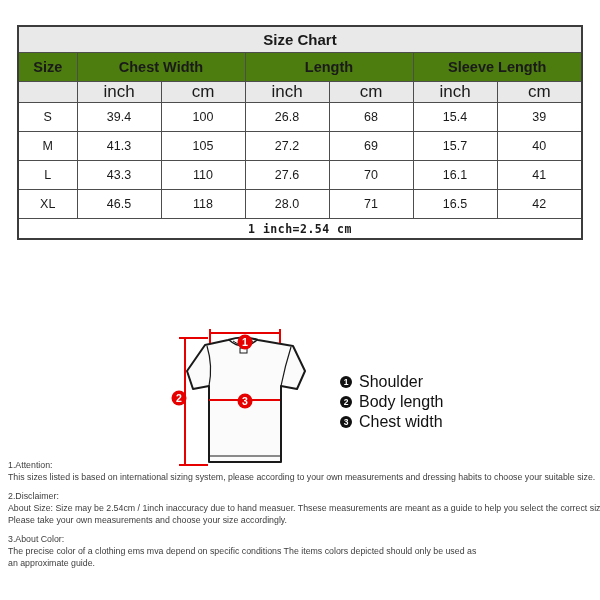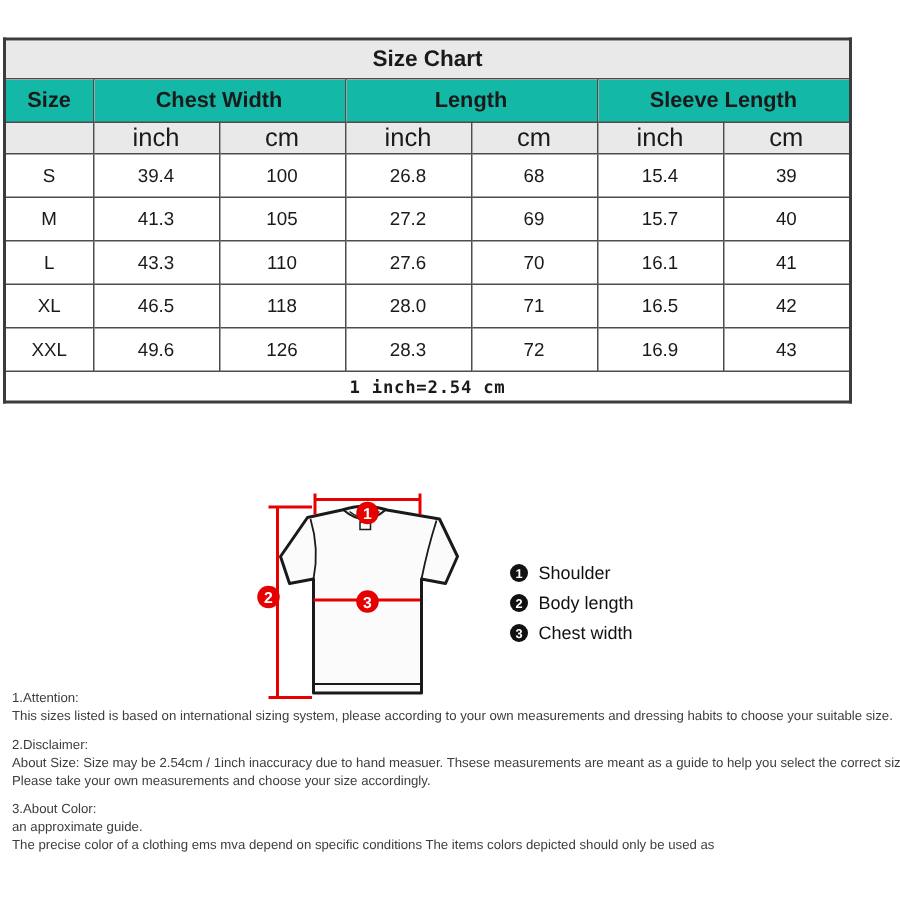--- a/index.html
+++ b/index.html
@@ -3,47 +3,47 @@
 <meta charset="utf-8">
 <style>
   html,body{margin:0;padding:0;}
   body{
     width:600px;height:600px;position:relative;background:#ffffff;
     font-family:"Liberation Sans","DejaVu Sans",sans-serif;color:#1a1a1a;
     overflow:hidden;
   }
   
   .chart-table{
-    position:absolute;left:2px;top:25px;width:564px;
+    position:absolute;left:17px;top:25px;width:564px;
     border-collapse:collapse;table-layout:fixed;
     border:2px solid #3c3c3c;
   }
   .chart-table td,.chart-table th{
     border:1px solid #4d4d4d;text-align:center;vertical-align:middle;
     padding:0;overflow:hidden;white-space:nowrap;
   }
   .row-title td{height:25px;background:#e9e9e9;font-weight:bold;font-size:15px;}
-  .row-head th{height:28px;background:#14b8a6;font-weight:bold;font-size:14.5px;}
+  .row-head th{height:28px;background:#4d7c0f;font-weight:bold;font-size:14.5px;}
   .row-units td{height:19px;background:#e9e9e9;font-size:17px;font-weight:normal;}
   .row-data td{height:28px;background:#ffffff;font-size:12.5px;}
   .row-note td{
     height:19px;background:#ffffff;
     font-family:"DejaVu Sans Mono","Liberation Mono",monospace;
     font-weight:bold;font-size:11.5px;letter-spacing:0.5px;
   }
   
   .diagram-svg{position:absolute;left:150px;top:300px;}
   .legend{position:absolute;left:340px;top:372px;}
   .legend-item{display:flex;align-items:center;height:20px;}
   .legend-dot{
     width:12px;height:12px;border-radius:50%;background:#111111;color:#ffffff;
     font-size:8.5px;font-weight:bold;text-align:center;line-height:12px;
     margin-right:7px;flex:0 0 12px;
   }
-  .legend-label{font-size:12px;color:#111111;}
+  .legend-label{font-size:16px;color:#111111;}
   
   .footnotes{position:absolute;left:8px;top:459px;width:592px;color:#3d3d3d;font-size:8.8px;}
   .footnotes .sec{margin-bottom:7px;}
   .footnotes .ln{white-space:nowrap;line-height:12px;}
 </style>
 </head>
 <body>
 
 <table class="chart-table">
   <colgroup>
@@ -103,29 +103,20 @@
   </tr>
   <tr class="row-data">
     <td>XL</td>
     <td>46.5</td>
     <td>118</td>
     <td>28.0</td>
     <td>71</td>
     <td>16.5</td>
     <td>42</td>
   </tr>
-  <tr class="row-data">
-    <td>XXL</td>
-    <td>49.6</td>
-    <td>126</td>
-    <td>28.3</td>
-    <td>72</td>
-    <td>16.9</td>
-    <td>43</td>
-  </tr>
   <tr class="row-note">
     <td colspan="7">1 inch=2.54 cm</td>
   </tr>
 </tbody>
   </table>
 
 <svg class="diagram-svg" width="190" height="180" viewBox="0 0 190 180">
 
   <path d="M55,45 L78,40 Q93,35 108,40 L143,46 L155,71 L147,89 L131,86 L131,162 L59,162 L59,86 L43,89 L37,71 Z" fill="#fbfbfb" stroke="#1a1a1a" stroke-width="2" stroke-linejoin="round"></path>
 
@@ -182,16 +173,16 @@
     <div class="ln">1.Attention:</div>
     <div class="ln">This sizes listed is based on international sizing system, please according to your own measurements and dressing habits to choose your suitable size.</div>
   </div>
   <div class="sec">
     <div class="ln">2.Disclaimer:</div>
     <div class="ln">About Size: Size may be 2.54cm / 1inch inaccuracy due to hand measuer. Thsese measurements are meant as a guide to help you select the correct size.</div>
     <div class="ln">Please take your own measurements and choose your size accordingly.</div>
   </div>
   <div class="sec">
     <div class="ln">3.About Color:</div>
+    <div class="ln">The precise color of a clothing ems mva depend on specific conditions The items colors depicted should only be used as</div>
     <div class="ln">an approximate guide.</div>
-    <div class="ln">The precise color of a clothing ems mva depend on specific conditions The items colors depicted should only be used as</div>
   </div>
 </div>
 
 </body></html>

